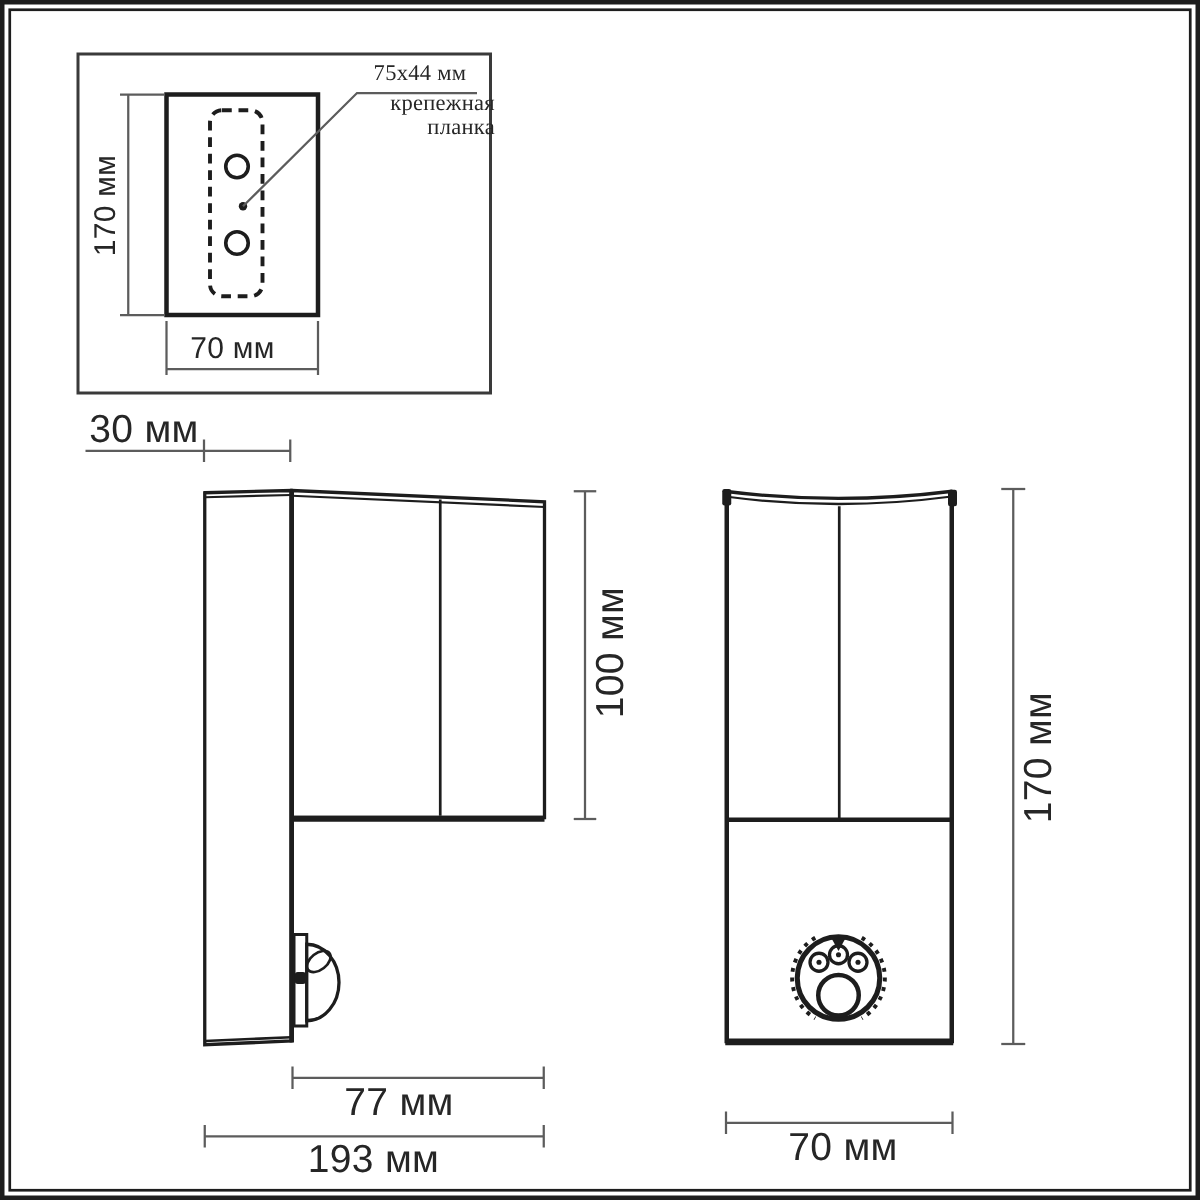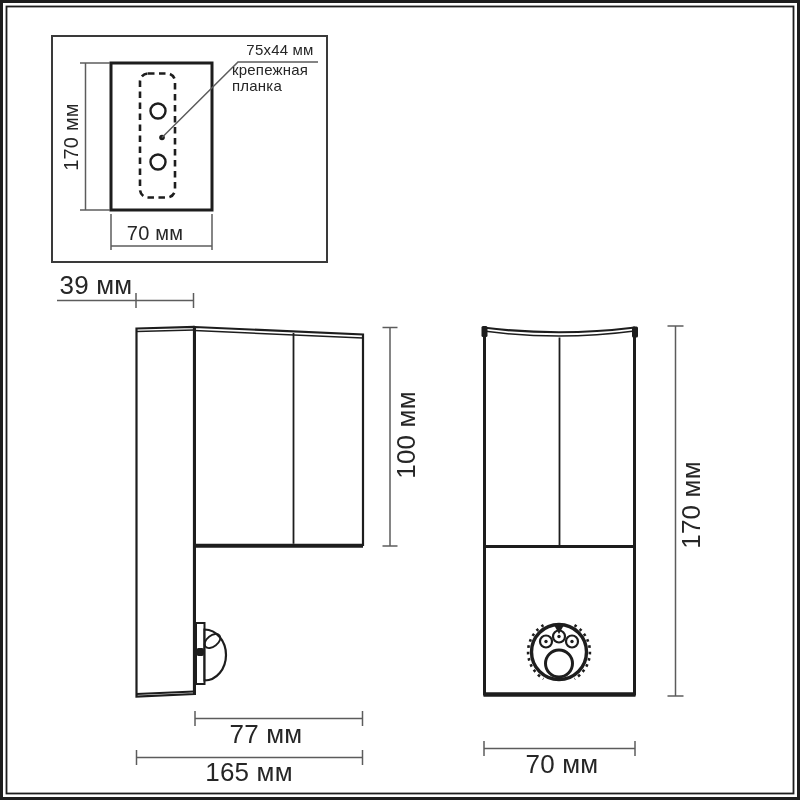--- a/index.html
+++ b/index.html
@@ -24,22 +24,22 @@
     position:absolute;
     transform:translate(-50%,-50%);
     color:var(--text);
     white-space:nowrap;
     line-height:1.05;
     letter-spacing:0.2px;
   }
   .lbl.rot{transform:translate(-50%,-50%) rotate(-90deg);}
   .big{font-size:26px;}
   .mid{font-size:20px;}
-  .small{font-size:15px;}
-  .wrap{white-space:normal;width:98px;text-align:left;}
+  .small{font-size:15px;font-family:Liberation Serif, serif;}
+  .wrap{white-space:normal;width:98px;text-align:right;}
 </style>
 </head>
 <body>
 
 <div class="canvas">
 
   <svg class="draw" width="800" height="800" viewBox="0 0 800 800">
 
     <g>
       <rect x="1.5" y="1.5" width="797" height="797" class="o" stroke-width="3"></rect>
@@ -144,21 +144,21 @@
         <line x1="484" y1="748.5" x2="635" y2="748.5" class="d"></line>
       </g>
     </g>
   </svg>
 
   <div class="lbl mid rot" style="left:71px;top:137px">170 мм</div>
   <div class="lbl mid" style="left:155px;top:233px">70 мм</div>
   <div class="lbl small" style="left:280px;top:50px">75x44 мм</div>
   <div class="lbl small wrap" style="left:281px;top:78px">крепежная планка</div>
 
-  <div class="lbl big" style="left:96px;top:286px">39 мм</div>
+  <div class="lbl big" style="left:96px;top:286px">30 мм</div>
   <div class="lbl big rot" style="left:407px;top:435px">100 мм</div>
   <div class="lbl big" style="left:266px;top:735px">77 мм</div>
-  <div class="lbl big" style="left:249px;top:773px">165 мм</div>
+  <div class="lbl big" style="left:249px;top:773px">193 мм</div>
 
   <div class="lbl big rot" style="left:692px;top:505px">170 мм</div>
   <div class="lbl big" style="left:562px;top:765px">70 мм</div>
 
 </div>
 
 </body></html>

